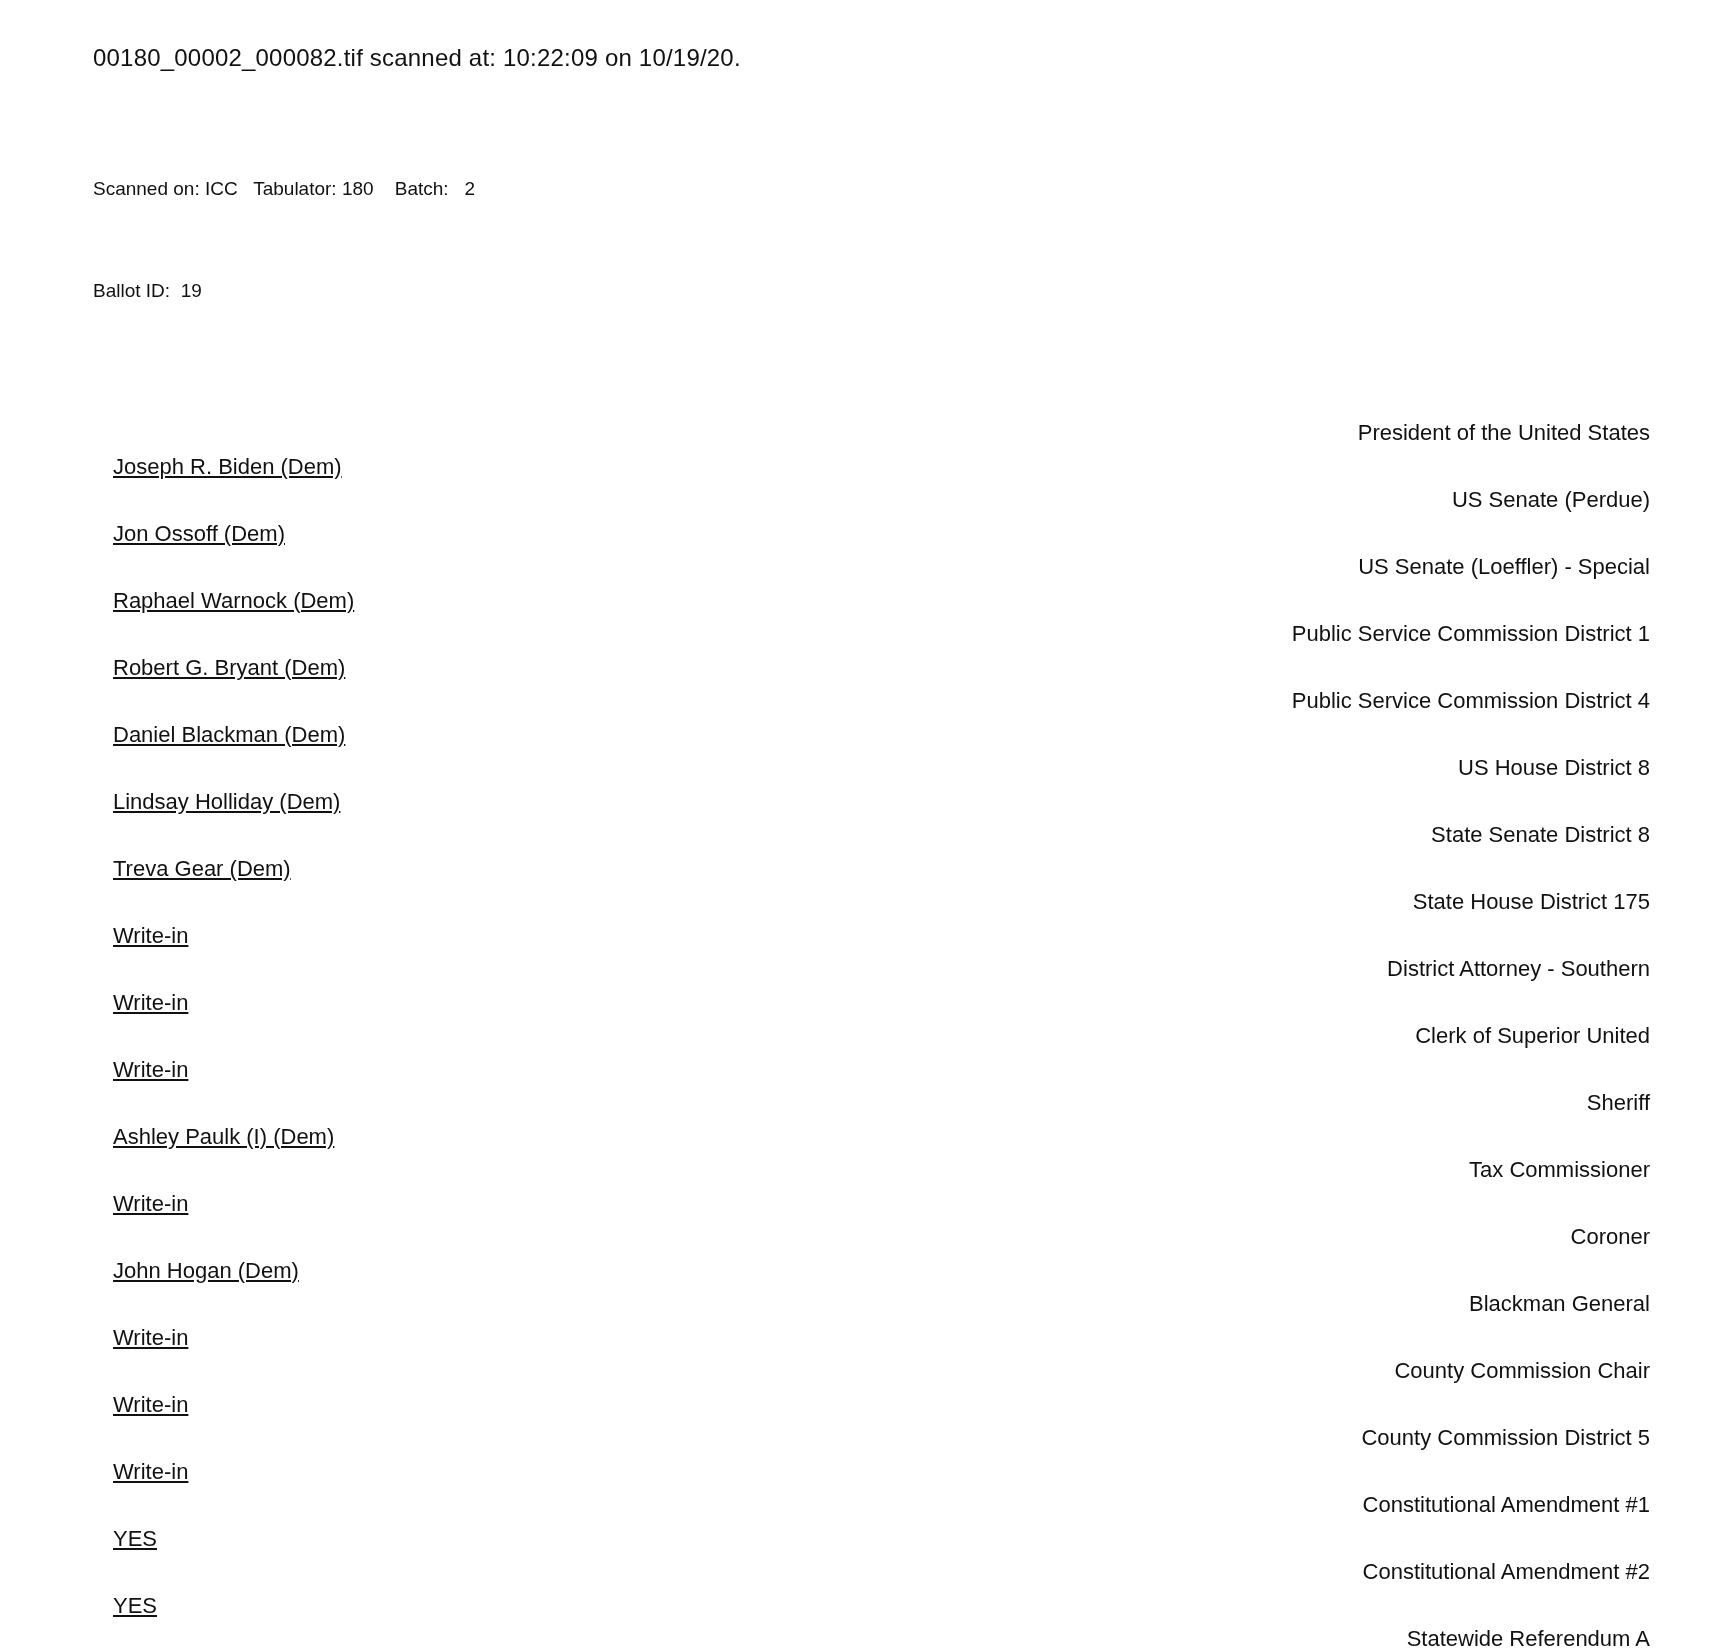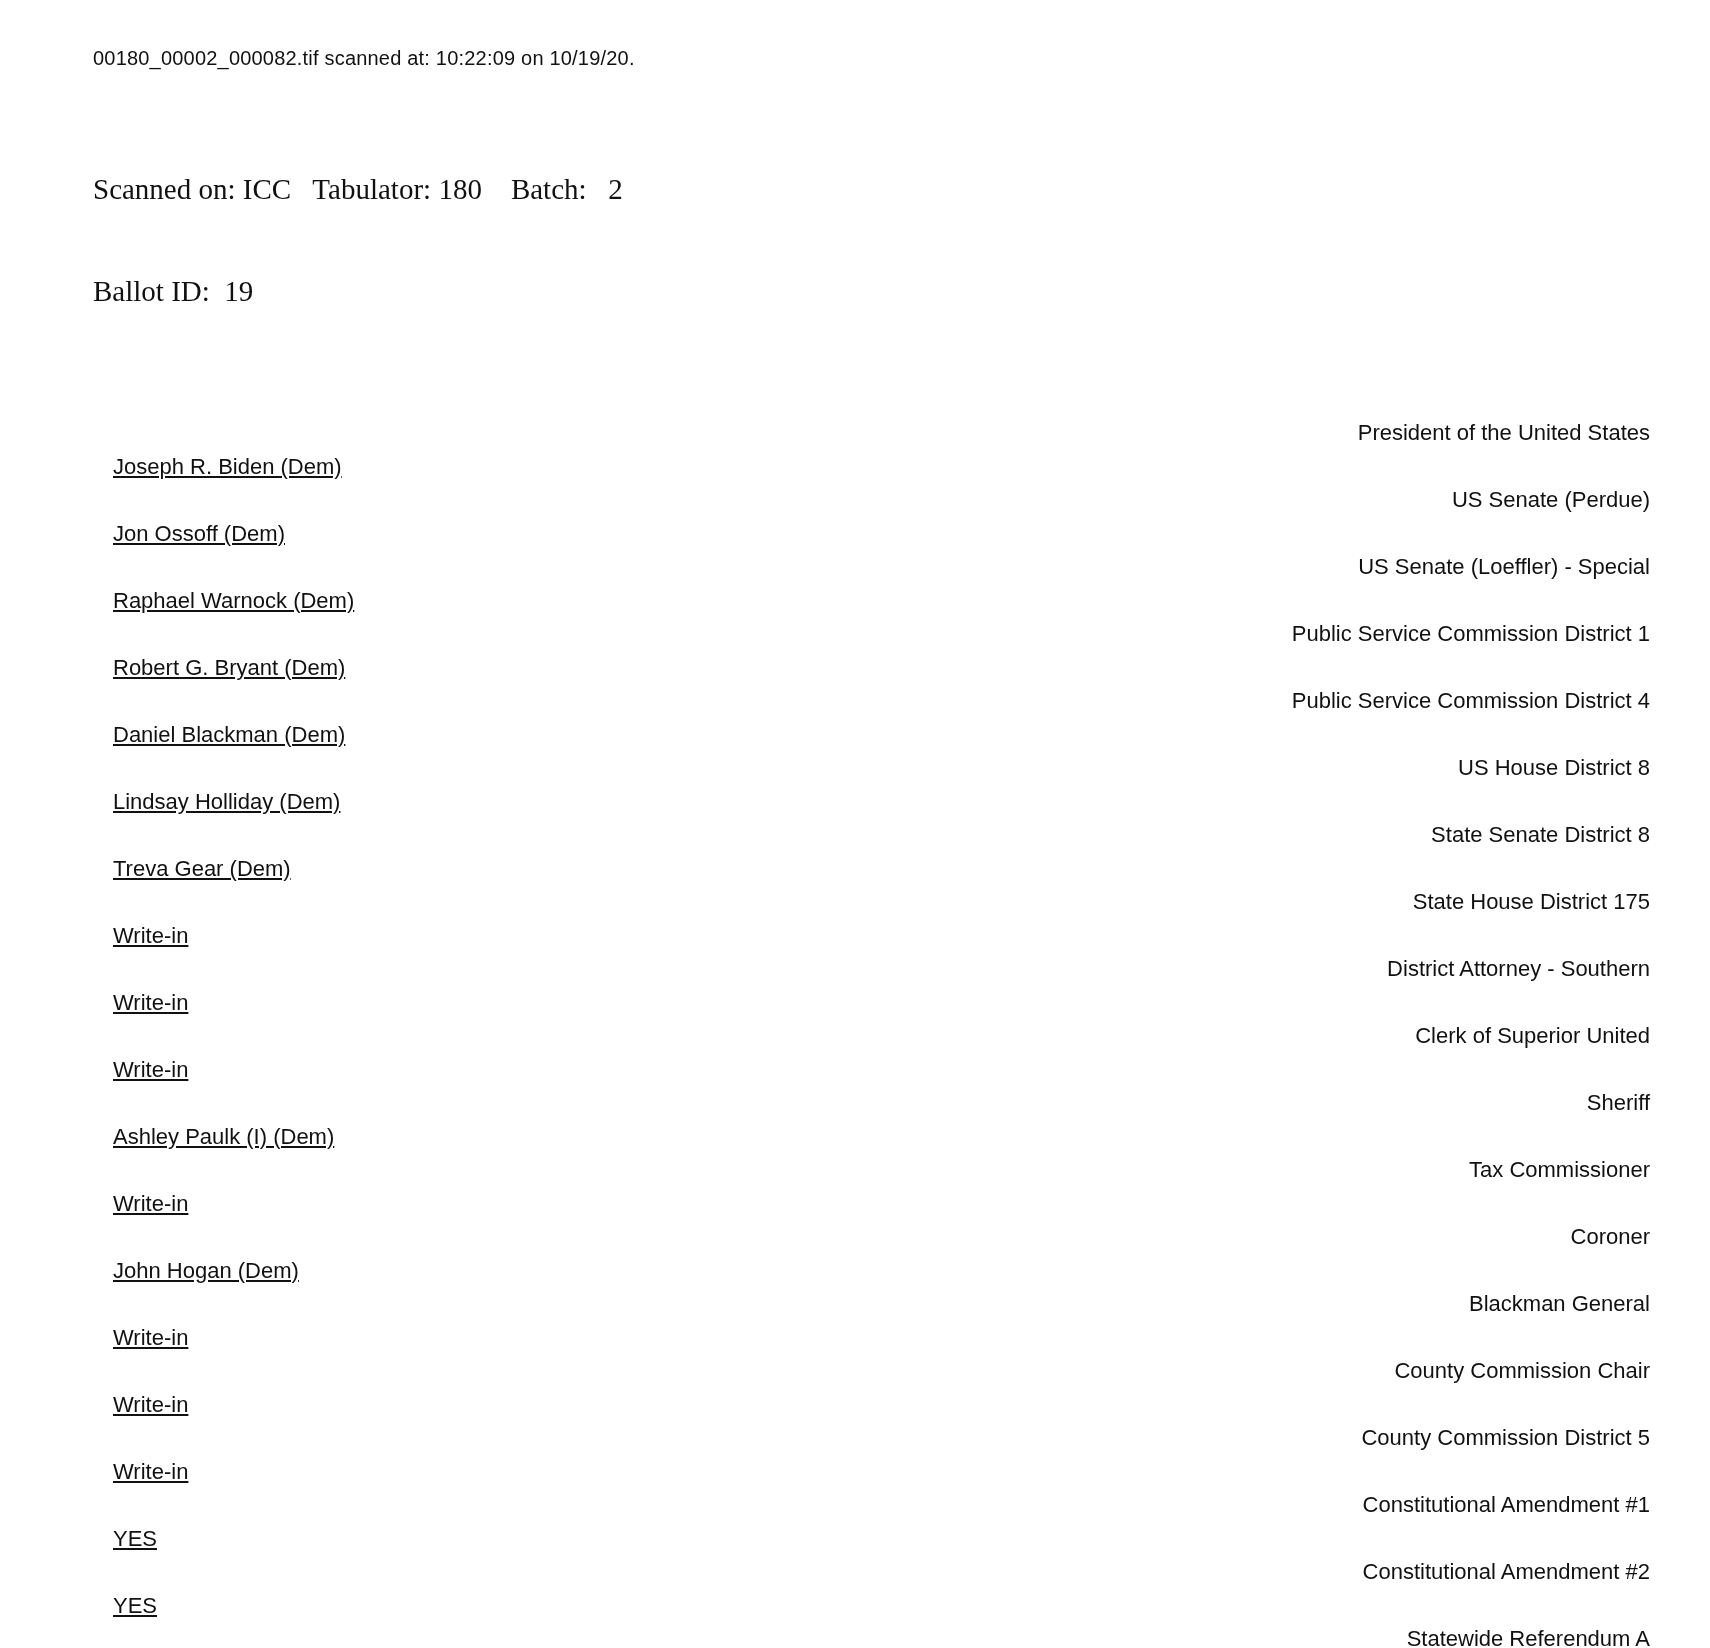--- a/index.html
+++ b/index.html
@@ -16,31 +16,30 @@
     color: #111111;
     overflow: hidden;
   }
   .content {
     position: absolute;
     left: 93px;
     top: 44px;
     right: 60px;
   }
   .scan-line {
-    font-size: 20px;
+    font-size: 24px;
     line-height: 28px;
     white-space: pre;
     letter-spacing: 0.2px;
   }
   .meta-block {
     margin-top: 32px;
-    font-size: 29px;
+    font-size: 19px;
     line-height: 34px;
     white-space: pre;
-    font-family: Liberation Serif, serif;
   }
   .contest-list {
     margin-top: 40px;
     font-size: 22px;
     line-height: 33.5px;
   }
   .contest-title {
     white-space: pre;
     text-align: right;
   }

